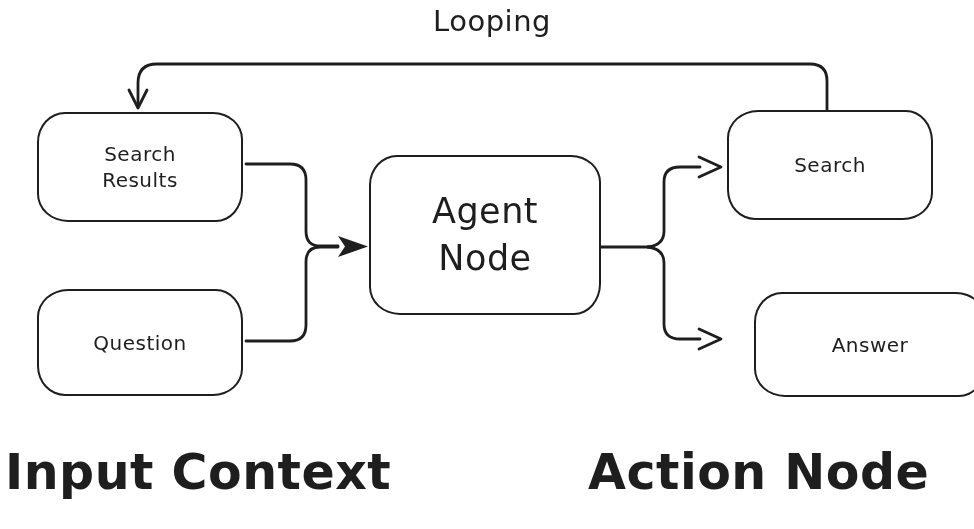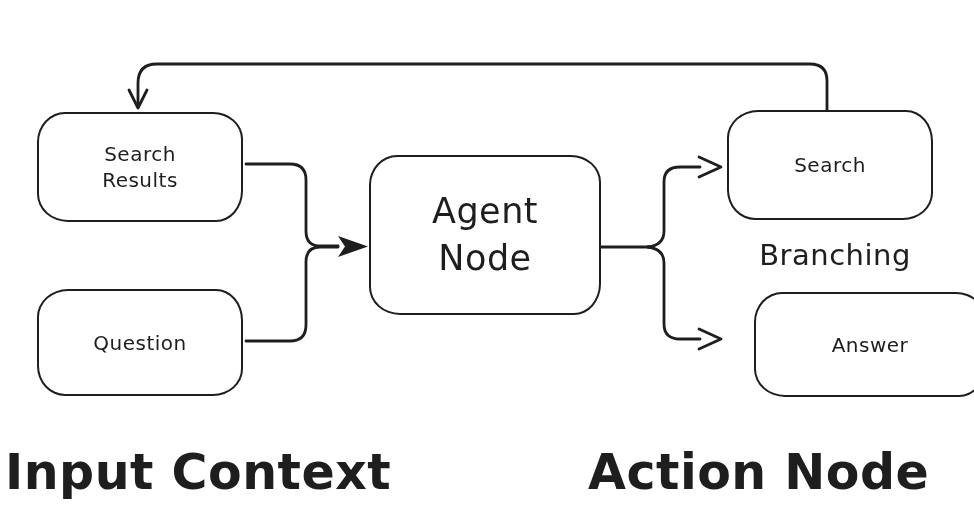--- a/index.html
+++ b/index.html
@@ -104,20 +104,20 @@
   </div>
 
   <div class="node r2" style="left:727px; top:110px; width:206px; height:110px;">
     <span class="node-label">Search</span>
   </div>
 
   <div class="node r1" style="left:754px; top:292px; width:232px; height:105px;">
     <span class="node-label">Answer</span>
   </div>
 
+  <div class="anno anno-small" style="left:422px; top:4px; width:140px;">Looping</div>
 
-  <div class="anno anno-small" style="left:750px; top:238px; width:170px;">Branching</div>
 
   <div class="anno anno-big" style="left:5px; top:444px;">Input Context</div>
 
   <div class="anno anno-big" style="left:588px; top:444px;">Action Node</div>
 
 </div>
 
 </body></html>

